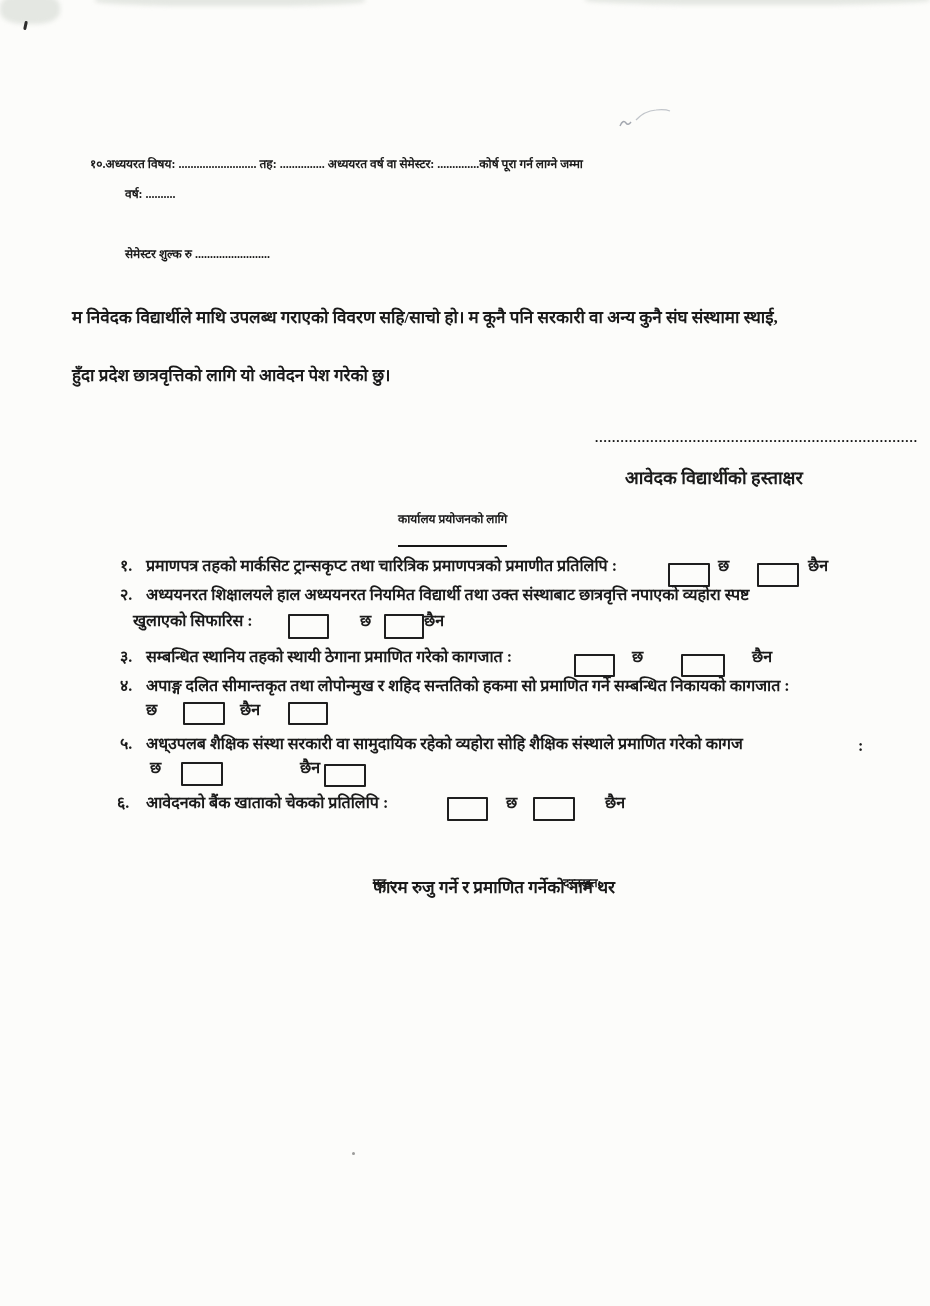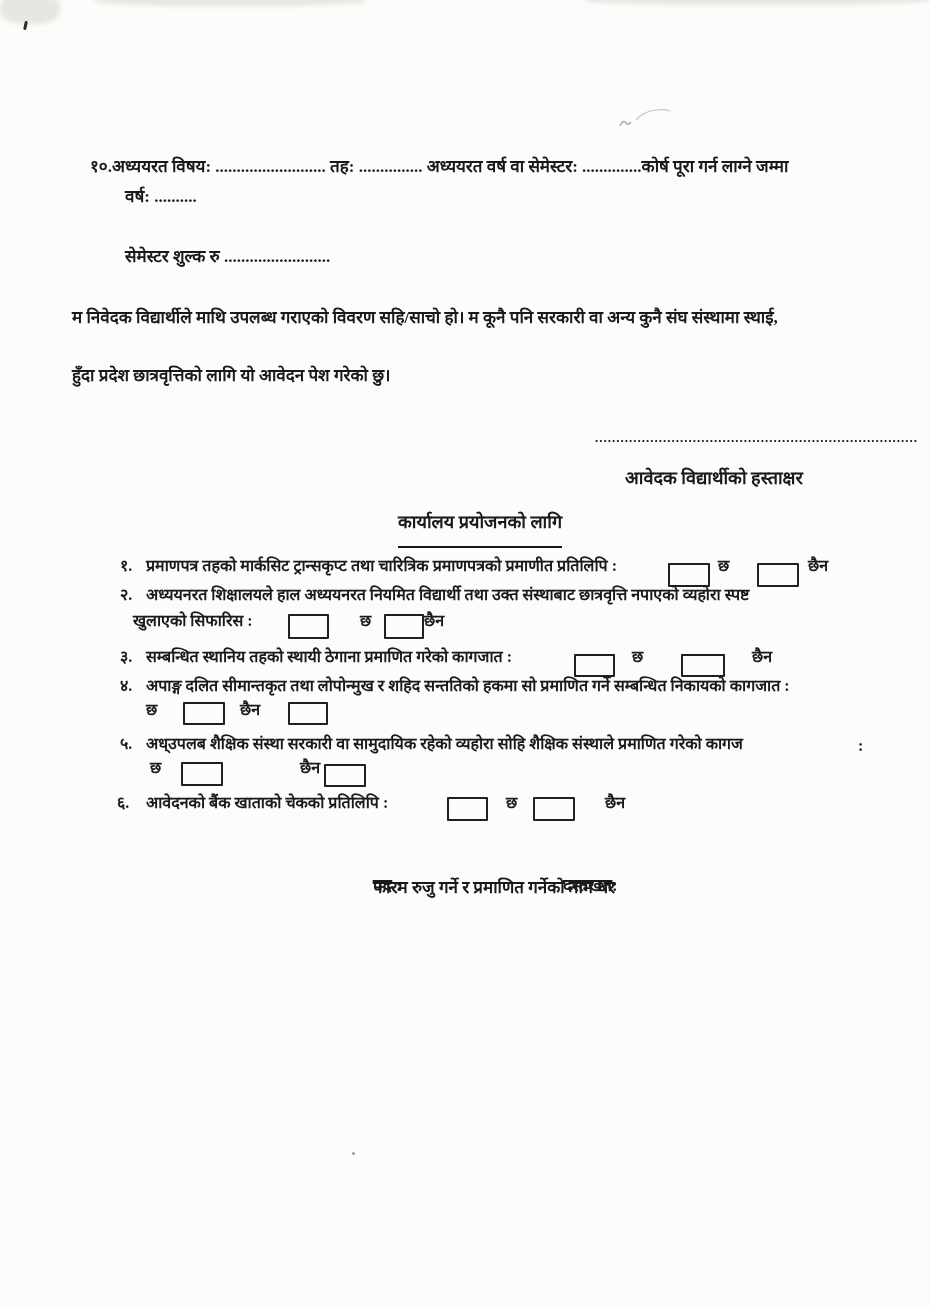--- a/index.html
+++ b/index.html
@@ -2,26 +2,26 @@
 <html><head>
 <meta charset="utf-8">
 <style>
   html,body{margin:0;padding:0;background:#e9e9e9;}
   .sheet{
     position:relative;width:930px;height:1306px;margin:0 auto;
     background:#fcfcfa;overflow:hidden;
     font-family:"Liberation Serif","DejaVu Serif",serif;
     color:#1a1a1a;
   }
-  .t{position:absolute;white-space:nowrap;font-size:17px;font-weight:600;line-height:1.2;color:#1a1a1a;}
+  .t{position:absolute;white-space:nowrap;font-size:12px;font-weight:600;line-height:1.2;color:#1a1a1a;}
   .t.small{font-size:16px;}
   .num{font-weight:700;}
   .para{font-size:17px;}
   .dots{font-size:13px;font-weight:700;letter-spacing:1px;color:#111;}
-  .heading{font-size:18px;font-weight:700;border-bottom:2px solid #161616;padding-bottom:12px;}
+  .heading{font-size:12px;font-weight:700;border-bottom:2px solid #161616;padding-bottom:19px;}
   .footer-title{font-size:17px;font-weight:700;}
   .cbox{position:absolute;border:2px solid #1f1f1f;background:transparent;border-radius:1px;}
   .smudge{position:absolute;background:#e4e7e2;filter:blur(2px);border-radius:40%;}
   .speck{position:absolute;background:#3a3a3a;border-radius:50%;}
   .tick{position:absolute;width:3px;height:9px;background:#2c2c2c;transform:rotate(12deg);border-radius:2px;}
   .scribble{position:absolute;}
 </style>
 </head>
 <body>
 

